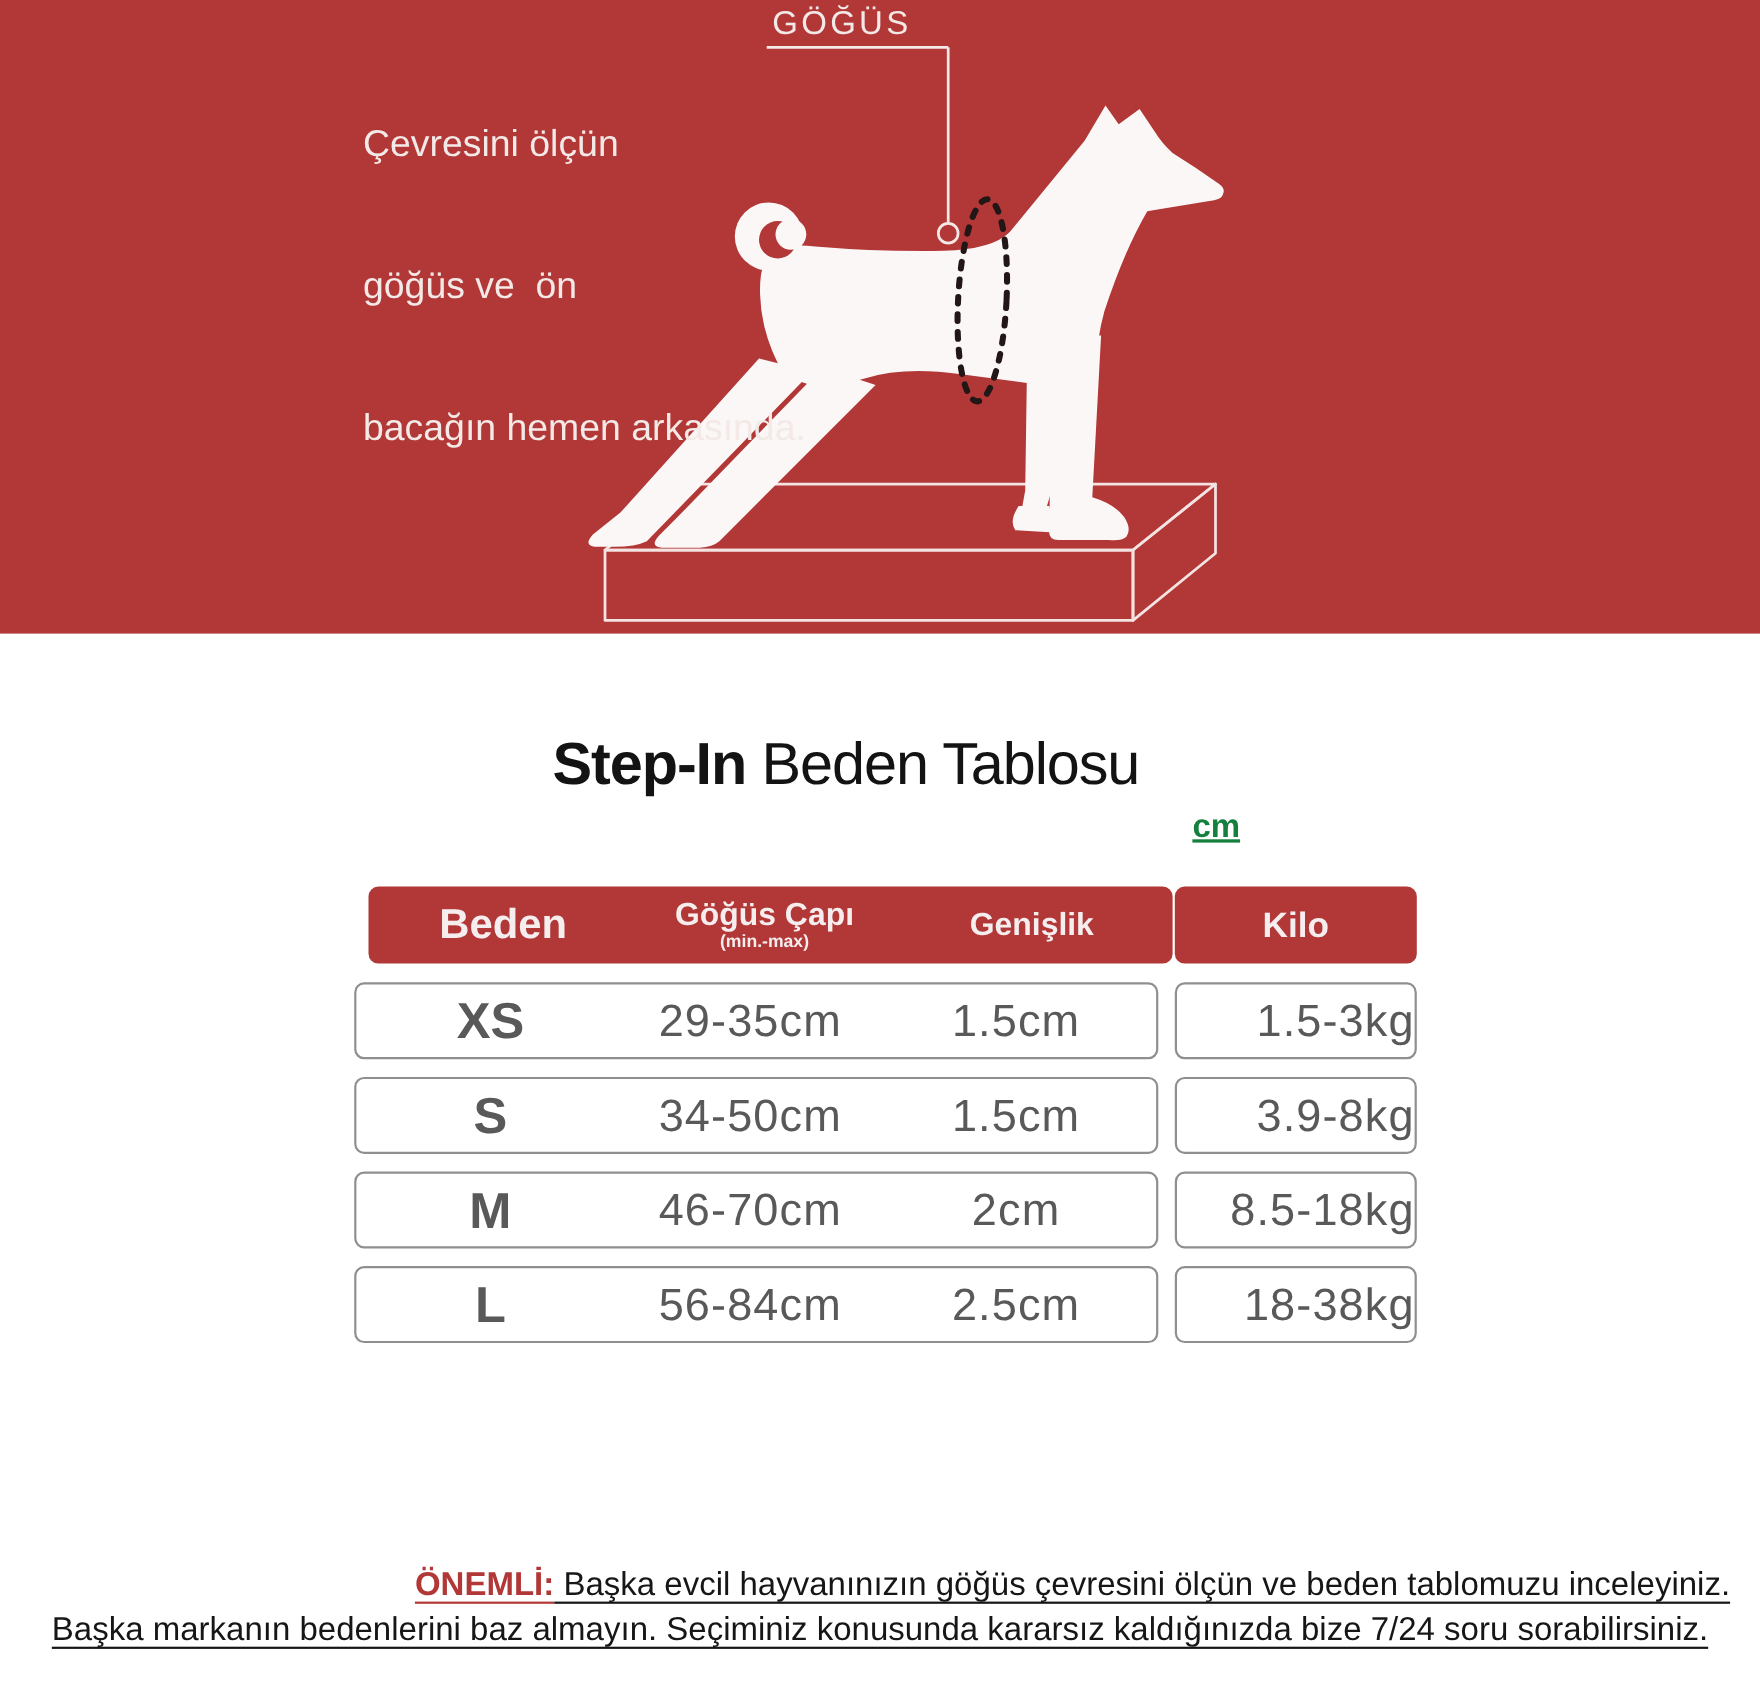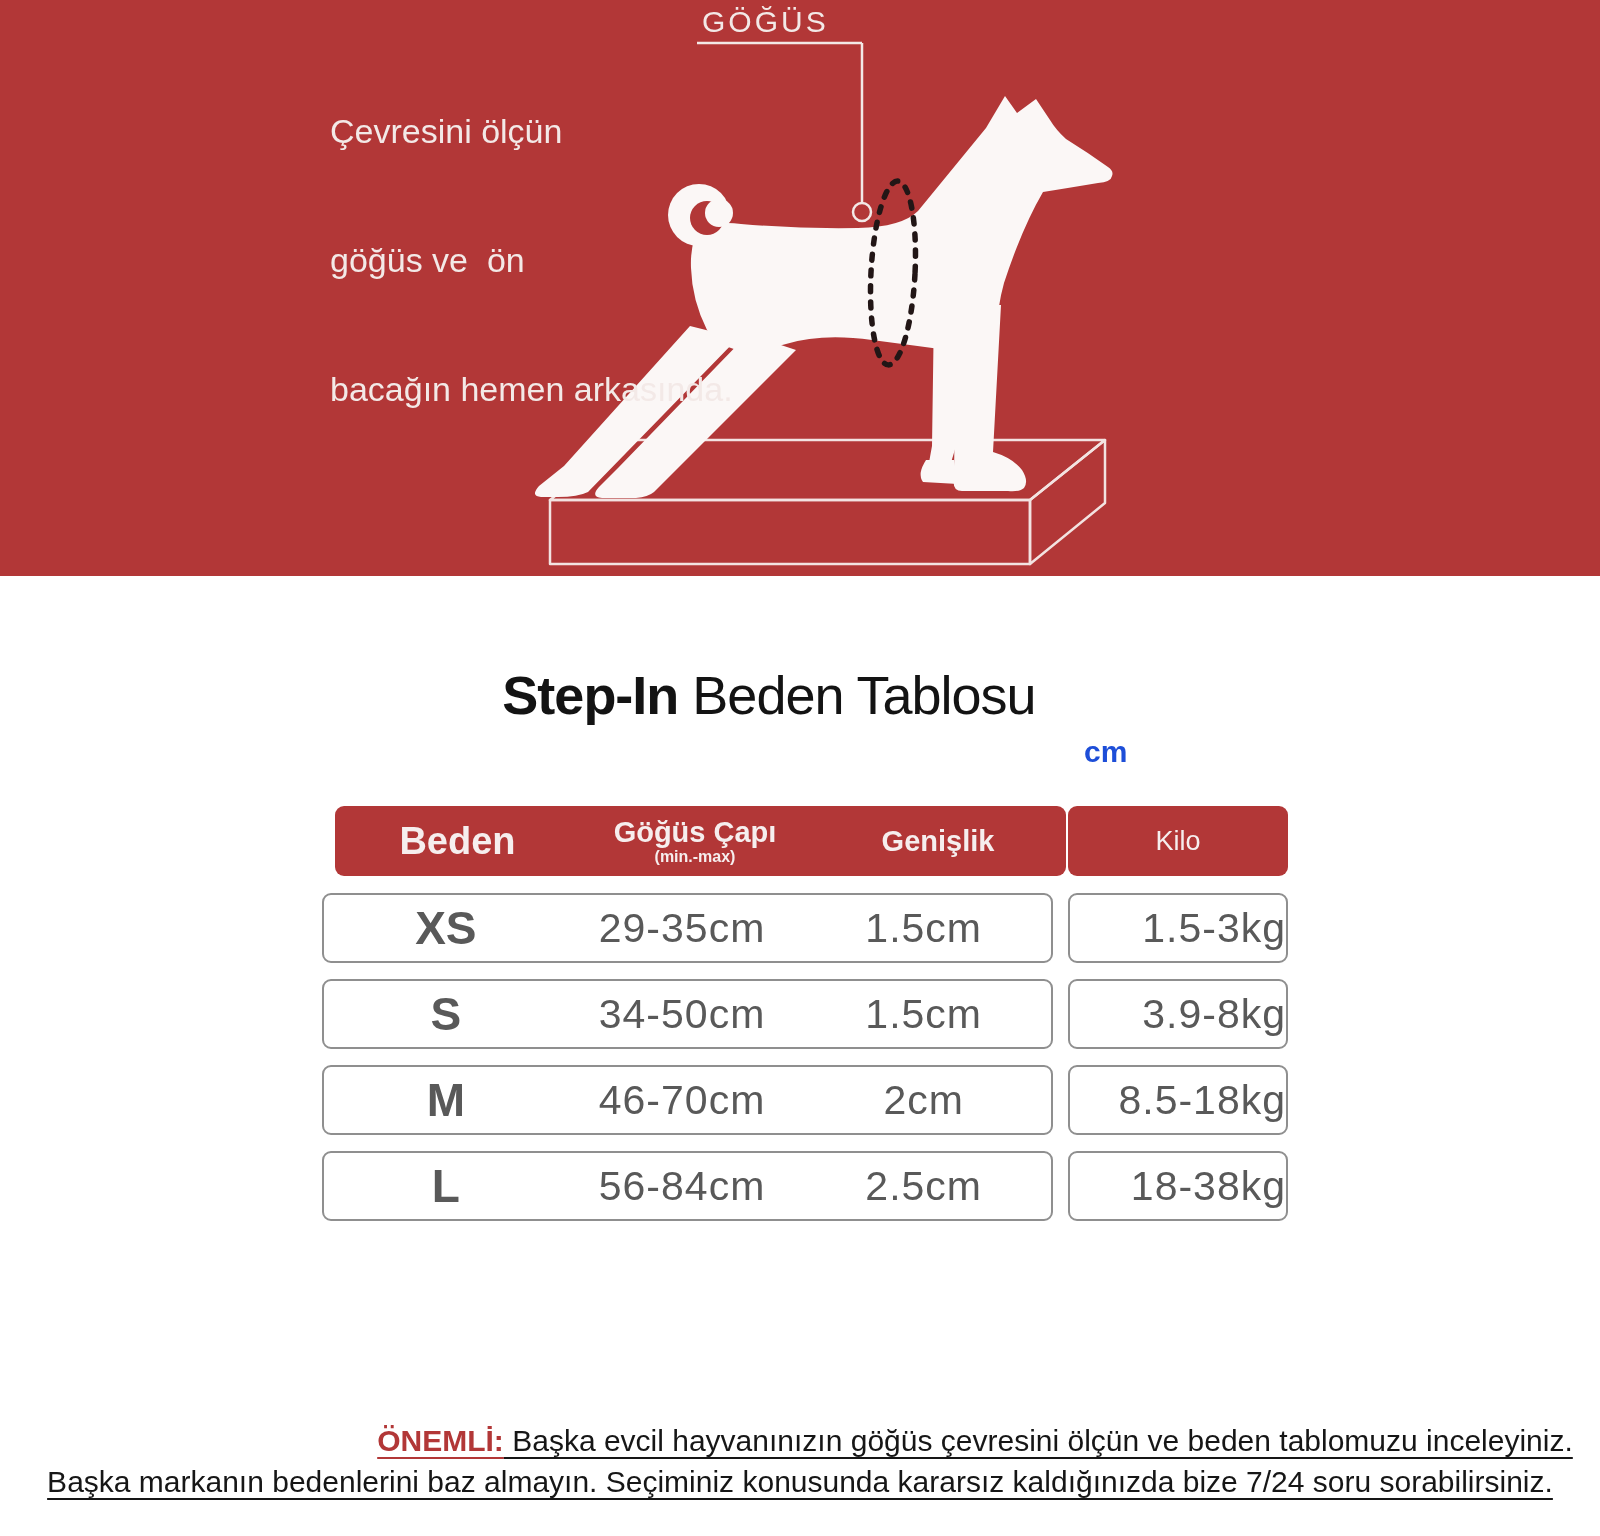--- a/index.html
+++ b/index.html
@@ -12,38 +12,38 @@
   .instruction{position:absolute;left:330px;top:24px;color:#f3e9e7;font-size:34px;
                line-height:43px;white-space:pre;}
   .gogus-label{position:absolute;left:702px;top:5px;color:#f3e9e7;font-size:30px;
                letter-spacing:3px;white-space:pre;}
 
   
   .title{position:absolute;left:769px;top:664px;transform:translateX(-50%);
          white-space:nowrap;color:#131313;font-size:54px;letter-spacing:-1px;}
   .title .t-bold{font-weight:700;}
   .title .t-reg{font-weight:400;}
-  .unit-cm{position:absolute;left:1084px;top:735px;font-size:30px;font-weight:700;color:#1d4ed8;}
+  .unit-cm{position:absolute;left:1084px;top:735px;font-size:30px;font-weight:700;color:#15803d;text-decoration:underline;}
 
   
   .hdr{position:absolute;background:#b23737;border-radius:9px;display:flex;align-items:center;color:#f6eeee;}
   .hdr-main{left:322px;top:806px;width:731px;height:70px;margin-left:13px;}
   .hdr-kilo{left:1068px;top:806px;width:220px;height:70px;justify-content:center;}
   .row{position:absolute;background:#ffffff;border:2px solid #8f8f8f;border-radius:9px;
        display:flex;align-items:center;box-sizing:border-box;color:#595959;}
   .row-main{left:322px;width:731px;height:70px;}
   .row-kilo{left:1068px;width:220px;height:70px;justify-content:flex-end;}
   .c-size{width:245px;text-align:center;}
   .c-chest{width:230px;text-align:center;}
   .c-width{width:256px;text-align:center;}
   .hdr .c-size{font-size:38px;font-weight:700;}
   .hdr .c-chest{font-size:29px;font-weight:700;line-height:1;}
   .hdr .c-chest .sub{font-size:16px;font-weight:700;margin-top:2px;}
   .hdr .c-width{font-size:29px;font-weight:700;}
-  .hdr-kilo .lbl{font-size:27px;font-weight:400;}
+  .hdr-kilo .lbl{font-size:32px;font-weight:700;}
   .row .c-size{font-size:46px;font-weight:700;}
   .row .c-chest,.row .c-width{font-size:41px;font-weight:400;letter-spacing:1px;}
   .row-kilo .val{font-size:41px;font-weight:400;letter-spacing:1px;}
 
   
   .note{position:absolute;white-space:nowrap;font-size:30px;color:#161616;transform:translateX(-50%);}
   .note span{text-decoration:underline;text-decoration-thickness:2px;text-underline-offset:6px;}
   .note-1{left:975px;top:1424px;}
   .note-2{left:800px;top:1465px;}
   .note .imp{color:#b23737;font-weight:700;}

